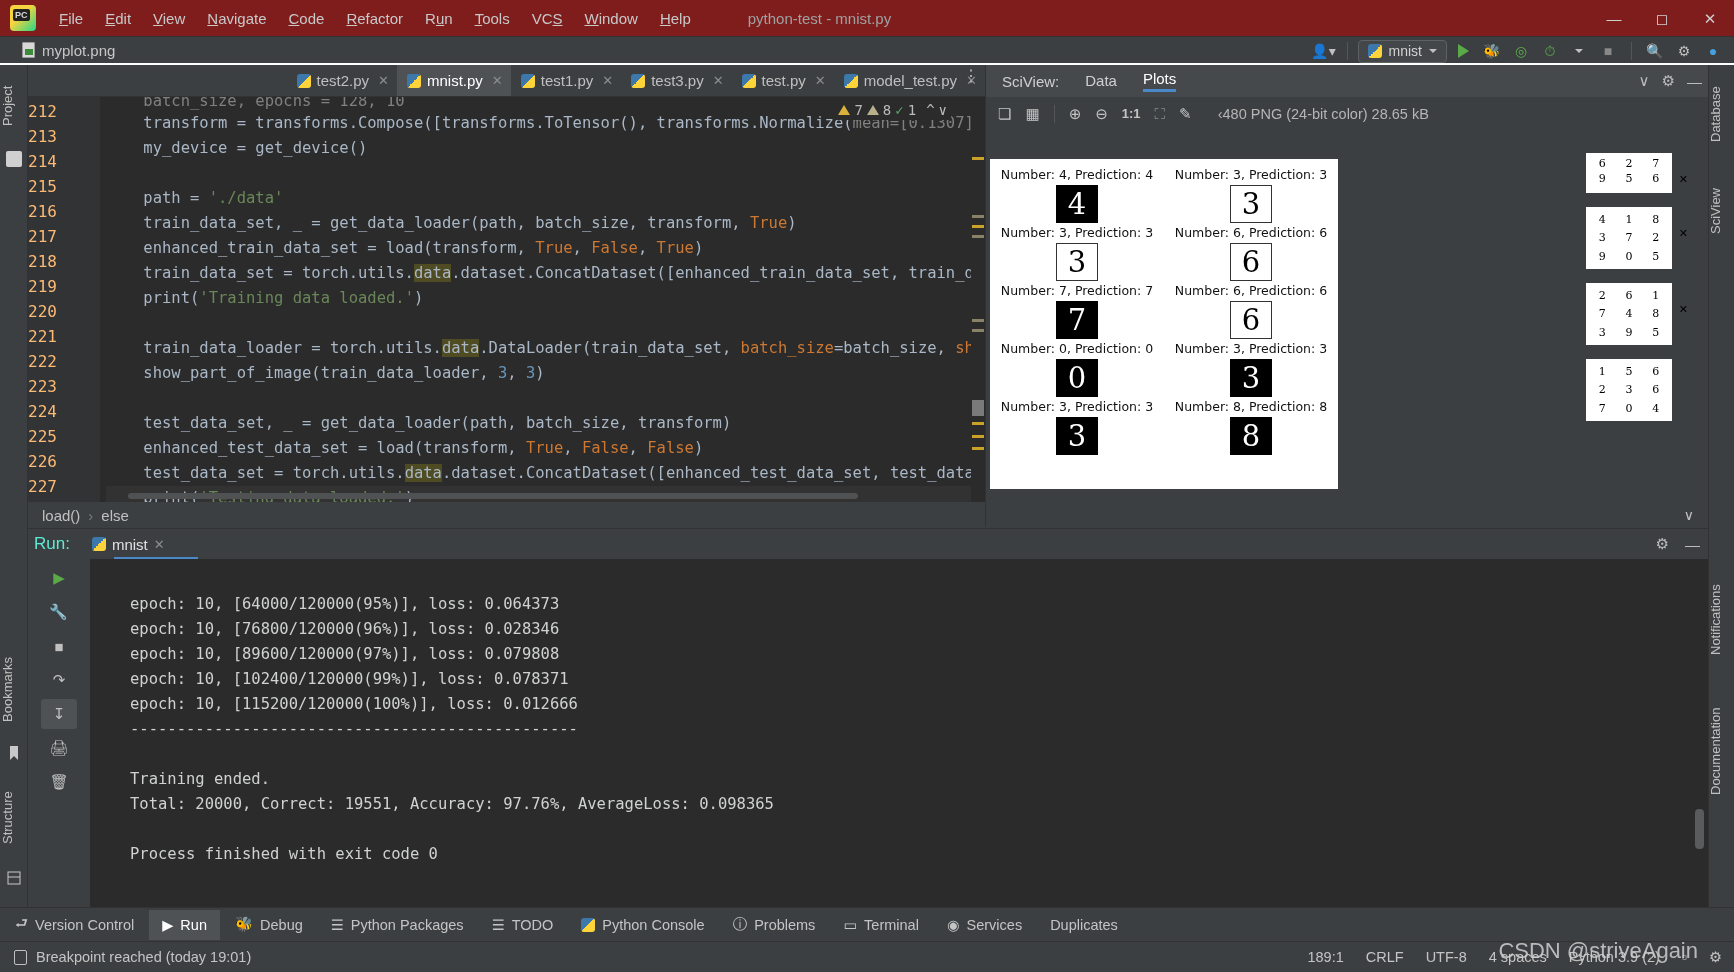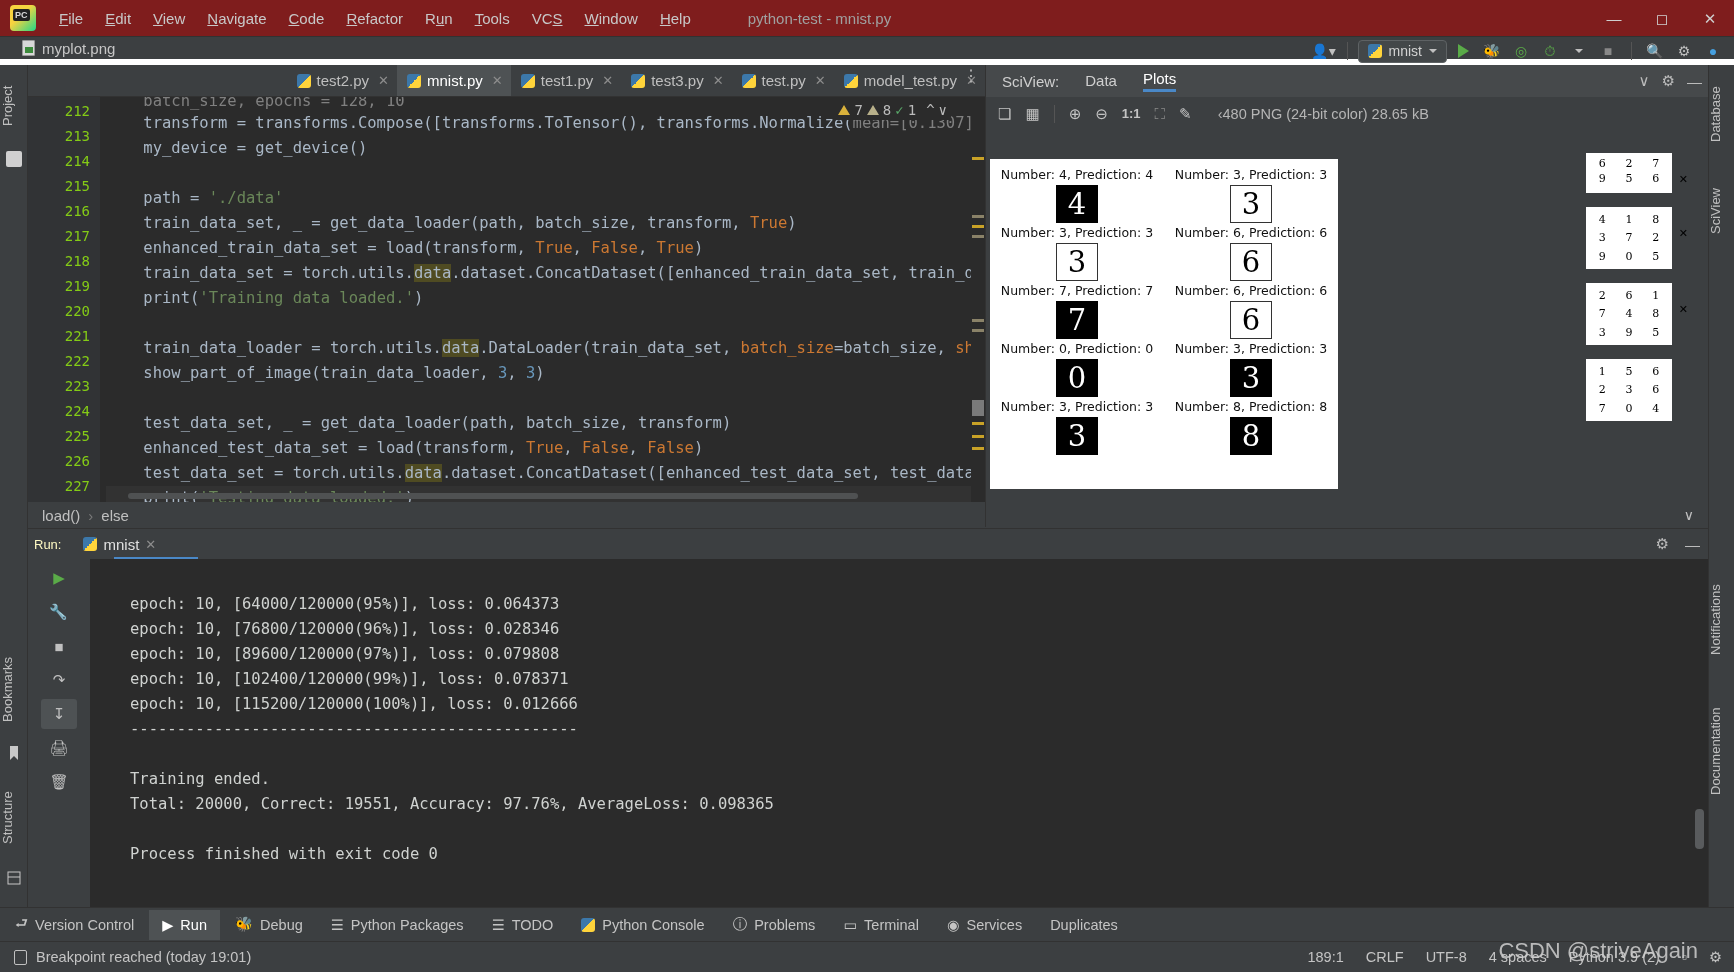--- a/index.html
+++ b/index.html
@@ -41,21 +41,21 @@
   .wincontrols {
     position: absolute; right: 0; top: 0; height: 37px; display: flex; align-items: center;
   }
   .wc { width: 48px; height: 37px; display:flex; align-items:center; justify-content:center;
         color:#cfcfcf; font-size: 15px; }
 
   
   .navbar {
     position: absolute; left: 0; top: 37px; width: 1734px; height: 28px;
     background: #3c3f41; display: flex; align-items: center;
-    border-bottom: 6px solid #ffffff;
+    border-bottom: 2px solid #ffffff;
   }
   .nav-file { display:flex; align-items:center; margin-left: 22px; gap:7px; color:#c6c6c6; font-size:15px;}
   .png-ico {
     width: 13px; height: 16px; background:#d8d8d8; border:1px solid #9a9a9a; position:relative;
     border-radius:1px;
   }
   .png-ico::after{ content:""; position:absolute; left:2px; bottom:2px; width:8px; height:6px;
      background:#3d8b3d; }
 
   .toolbar-right { position:absolute; right: 8px; top:0; height:28px; display:flex; align-items:center; gap:3px;}
@@ -102,21 +102,21 @@
   }
 
   
   .editor {
     position:absolute; left:28px; top:97px; width:957px; height:405px;
     background:#2b2b2b; overflow:hidden;
     font-family:"DejaVu Sans Mono", monospace; font-size:15.5px;
   }
   .gutter {
     position:absolute; left:0; top:0; width:72px; height:100%; background:#313335;
-    text-align:right; color:#84cc16; font-size:14px; padding-top:2px;
+    color:#fdba74; font-size:16px; padding-top:2px;
   }
   .gutter div{ height:25px; line-height:25px; padding-right:10px; }
   .codearea { position:absolute; left:78px; top:0; right:0; height:100%; }
   .cl { height:25px; line-height:25px; white-space:pre; color:#a9b7c6; }
   .cl.cur { background:#323232; }
   .kw { color:#cc7832; }
   .str { color:#6a8759; }
   .num { color:#6897bb; }
   .param { color:#cc7832; }
   .hl { background:#4f4b22; }
@@ -181,21 +181,21 @@
     font-family:"DejaVu Serif", serif; font-size:11px; color:#000; }
   .thumb-x { position:absolute; right:-16px; top:20px; color:#999; font-size:13px; }
   .sv-collapse { position:absolute; right:14px; bottom:4px; color:#c0c0c0; font-size:14px;}
 
   
   .runwin {
     position:absolute; left:28px; top:528px; width:1680px; height:379px; background:#3c3f41;
     border-top:1px solid #323232;
   }
   .run-head { height:30px; display:flex; align-items:center; position:relative; background:#3c3f41;}
-  .run-label{ margin-left:6px; color:#fef9c3; font-size:13px;}
+  .run-label{ margin-left:6px; color:#5eead4; font-size:17px;}
   .run-tab{ margin-left:22px; display:flex; align-items:center; gap:6px; color:#e0e0e0; font-size:15px;}
   .run-tab .x{ color:#8d8d8d; font-size:13px;}
   .run-underline{ position:absolute; left:86px; top:28px; width:84px; height:3px; background:#4a88c7;}
   .run-head-right{ position:absolute; right:8px; top:0; height:30px; display:flex; align-items:center; gap:16px;}
   .run-body { position:absolute; left:0; top:30px; width:1680px; height:349px; background:#2b2b2b; }
   .run-sidebar{ position:absolute; left:0; top:0; width:62px; height:349px; background:#3c3f41; }
   .rs-btn { width:36px; height:30px; margin:4px auto 0; display:flex; align-items:center;justify-content:center;
             color:#c0c0c0; font-size:15px; }
   .rs-btn.sel{ background:#4e5254; border-radius:3px; }
   .console {

